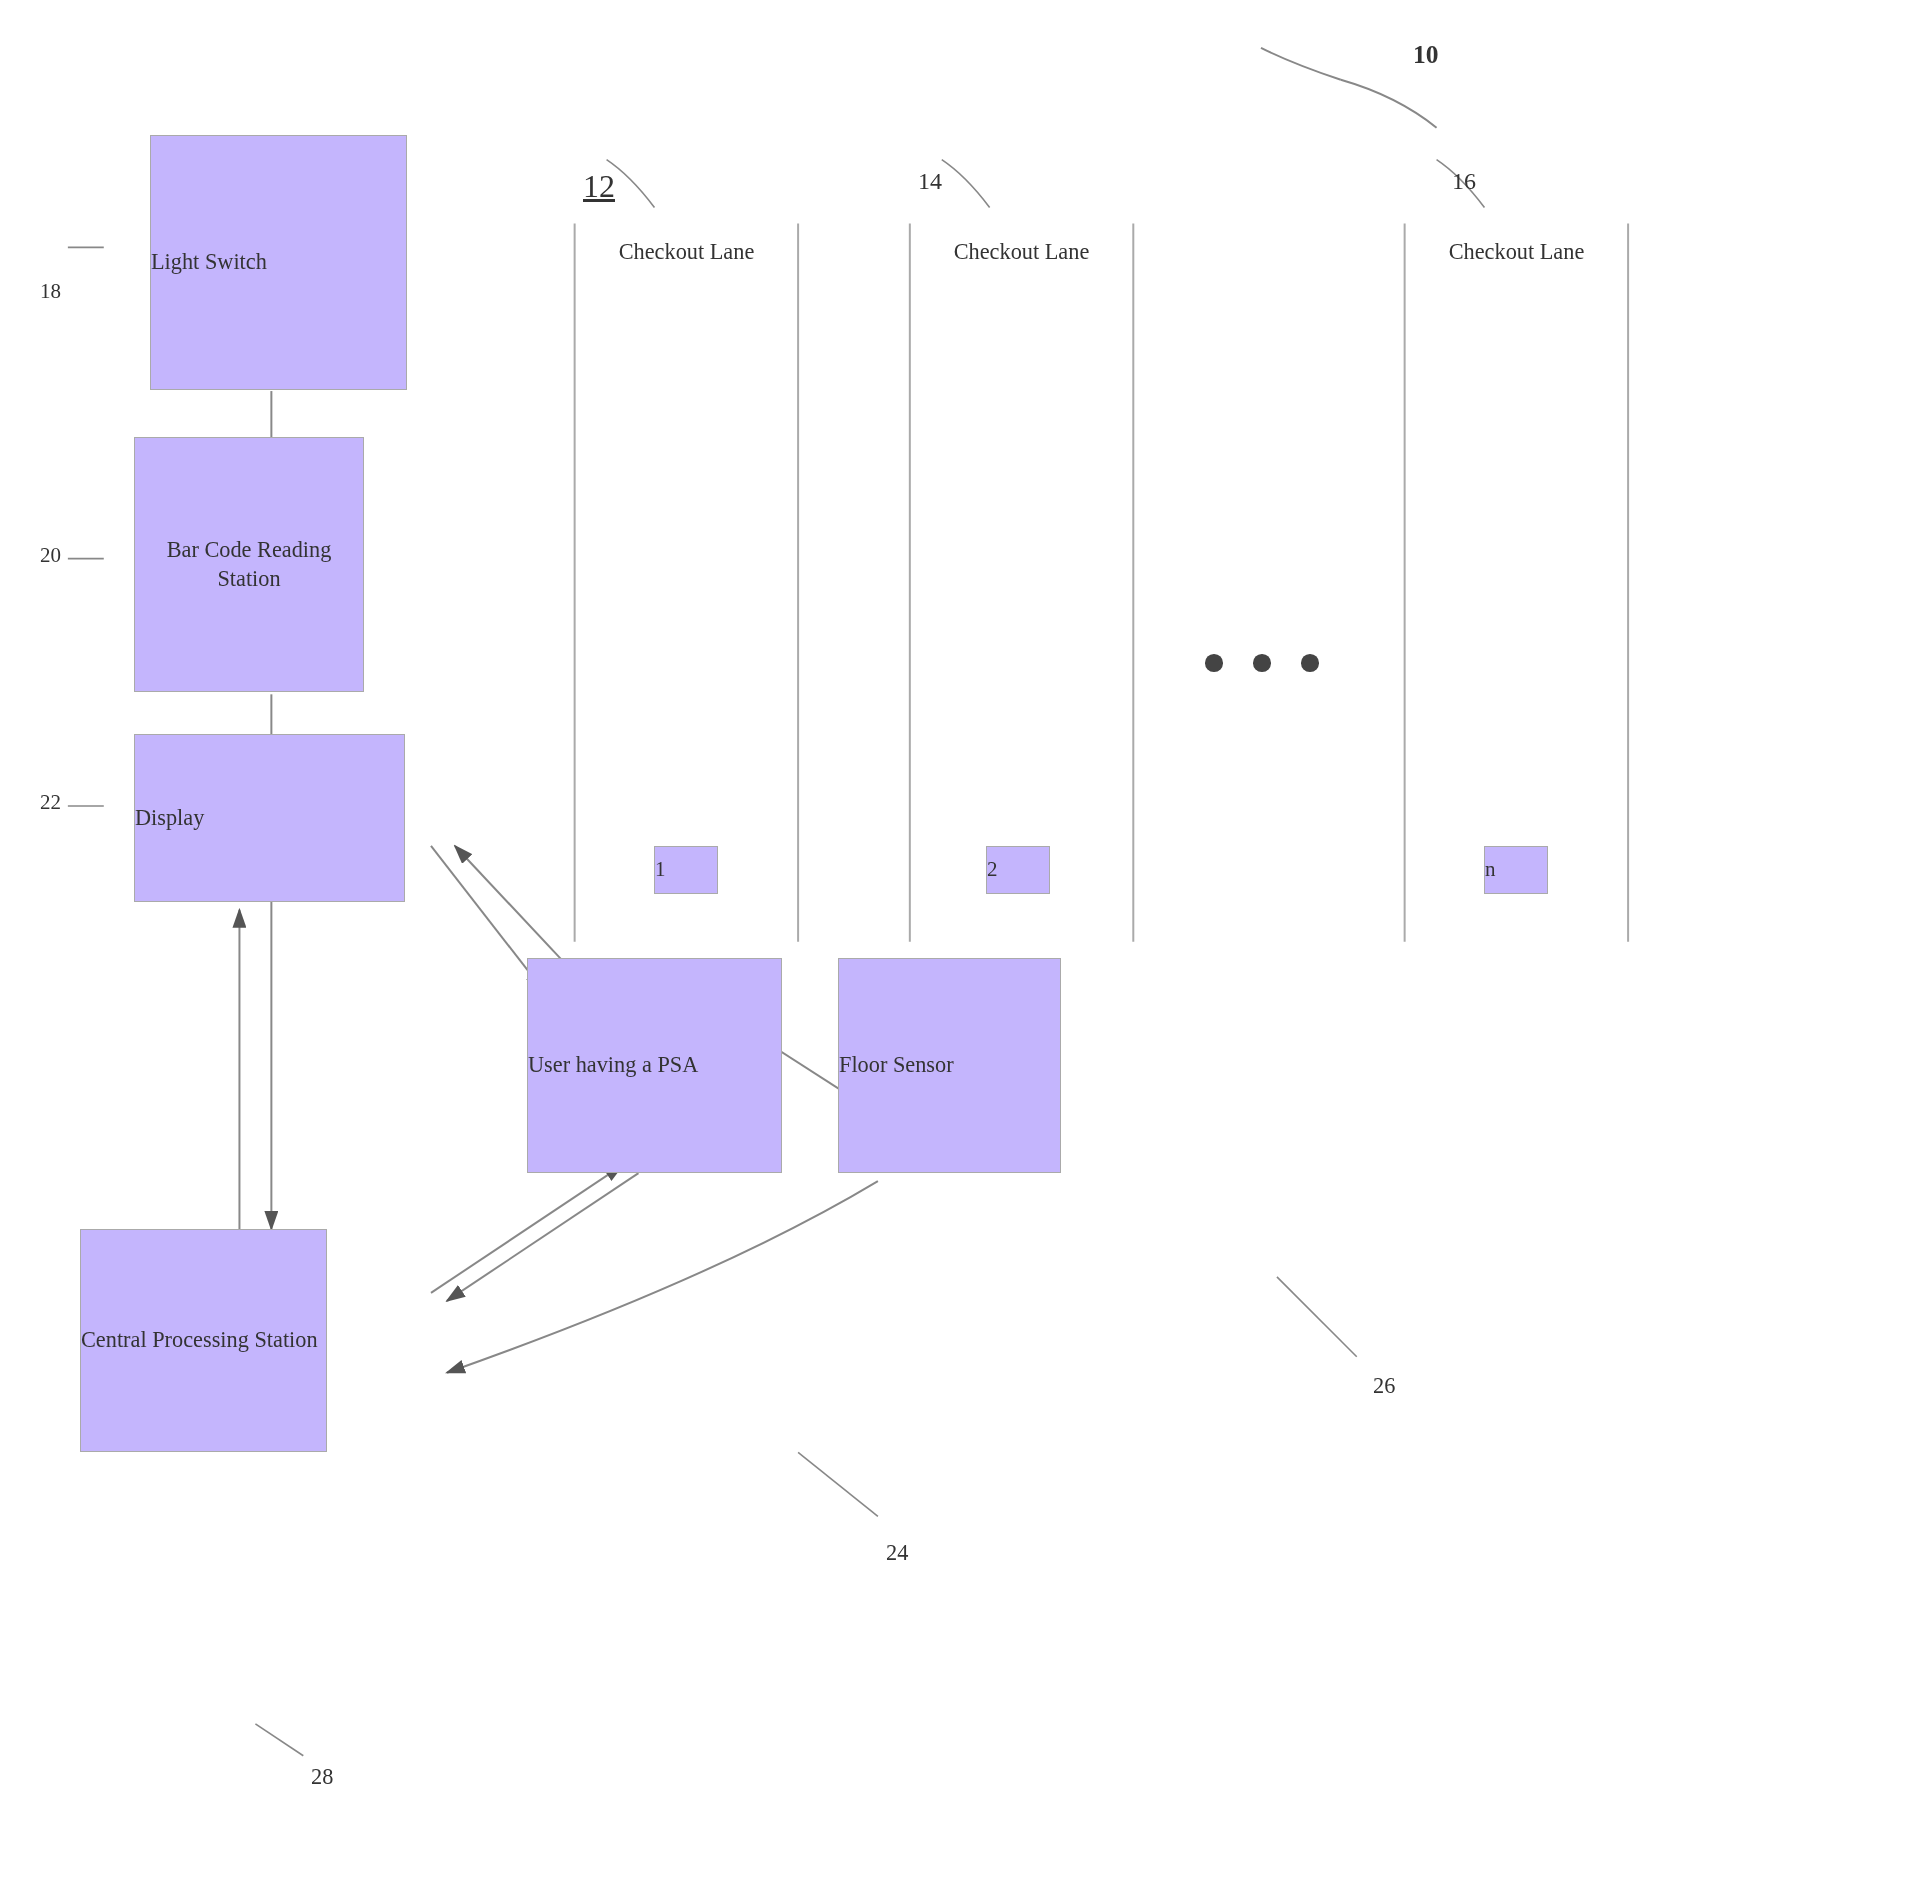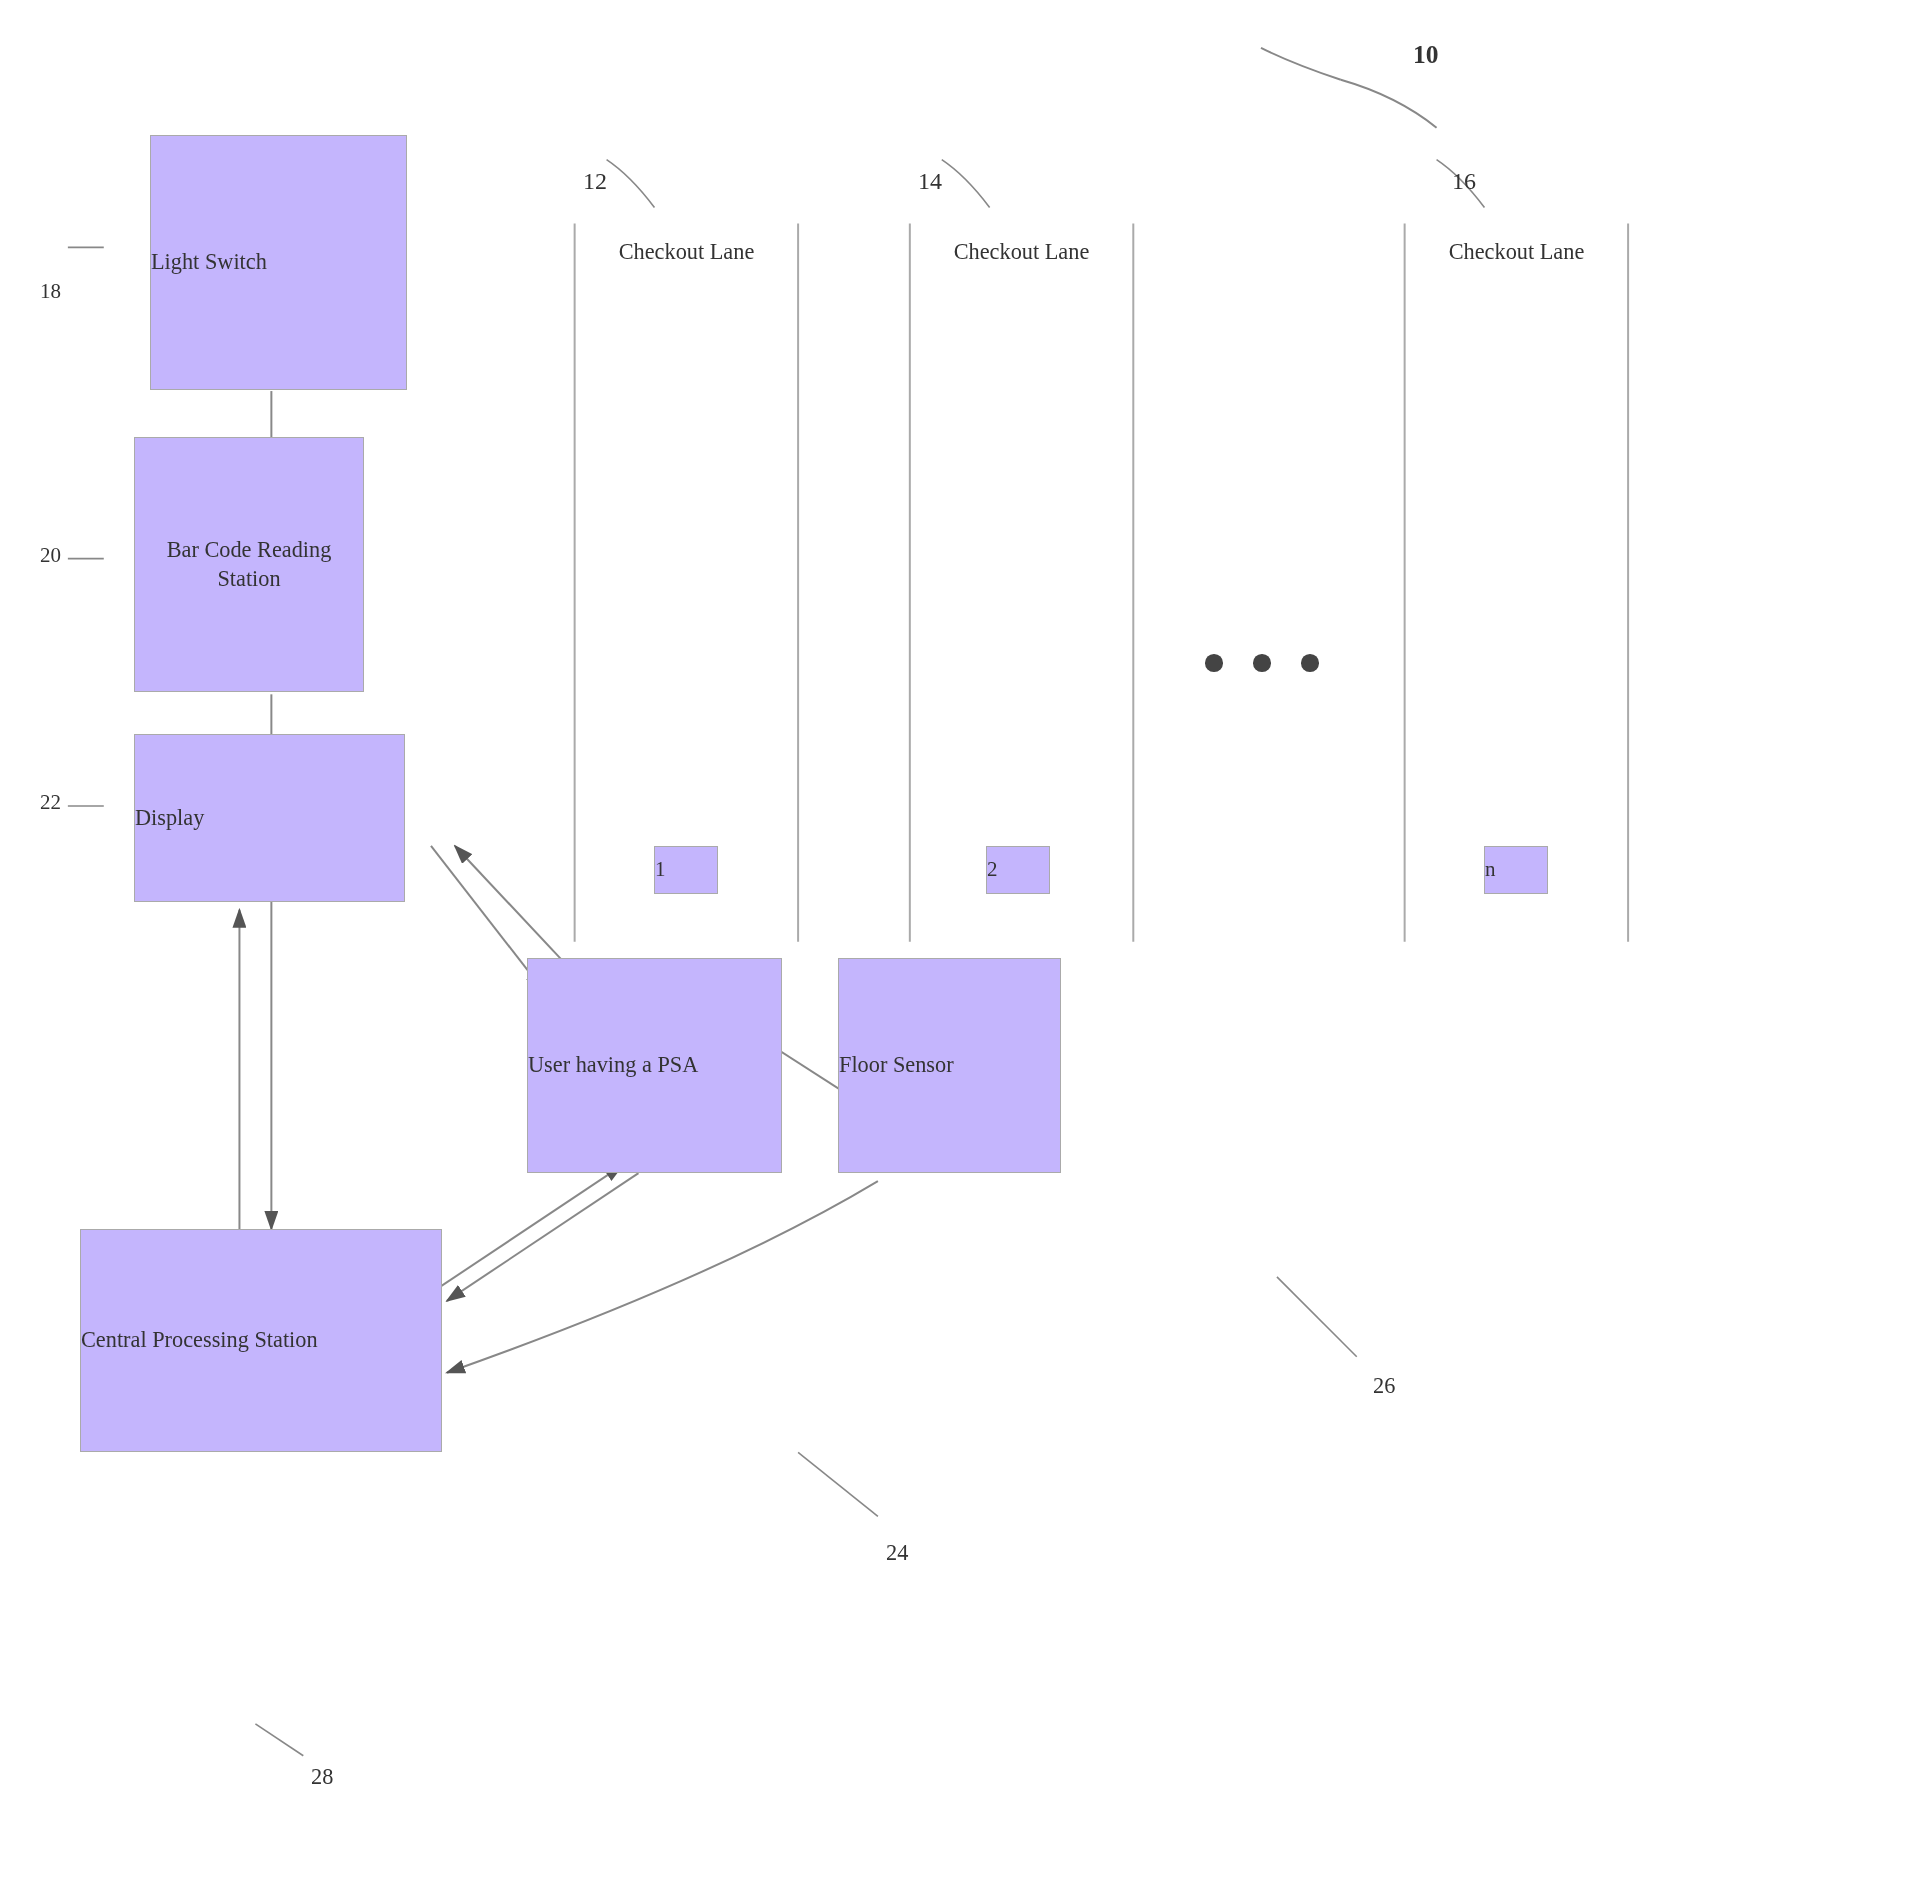--- a/index.html
+++ b/index.html
@@ -135,21 +135,21 @@
   <div class="box" style="top:437px; left:134px; width:230px; height:255px;">
     <span>Bar Code Reading Station</span>
   </div>
 
   <div class="label" style="top:790px; left:40px;">22</div>
 
   <div class="box" style="top:734px; left:134px; width:271px; height:168px;">
     <span>Display</span>
   </div>
 
-  <div class="label" style="top:168px; left:583px; font-size:24px;">12</div>
+  <div class="label" style="top:168px; left:583px; font-size:32px;text-decoration:underline;">12</div>
 
   <div style="position:absolute; top:239px; left:575px; width:223px; text-align:center; font-size:22.3px; color:#333;">
     <span>Checkout Lane</span>
   </div>
 
   <div class="box" style="top:846px; left:654px; width:64px; height:48px; font-size:21px;">
     <span>1</span>
   </div>
 
   <div class="label" style="top:168px; left:918px; font-size:24px;">14</div>
@@ -177,21 +177,21 @@
   </div>
 
   <div class="box" style="top:958px; left:527px; width:255px; height:215px;">
     <span>User having a PSA</span>
   </div>
 
   <div class="box" style="top:958px; left:838px; width:223px; height:215px;">
     <span>Floor Sensor</span>
   </div>
 
-  <div class="box" style="top:1229px; left:80px; width:362px; height:223px;">
+  <div class="box" style="top:1229px; left:80px; width:247px; height:223px;">
     <span>Central Processing Station</span>
   </div>
 
   <div class="label" style="top:1540px; left:886px; font-size:22.3px;">24</div>
 
   <div class="label" style="top:1373px; left:1373px; font-size:22.3px;">26</div>
 
   <div class="label" style="top:1764px; left:311px; font-size:22.3px;">28</div>
 
 </div>

